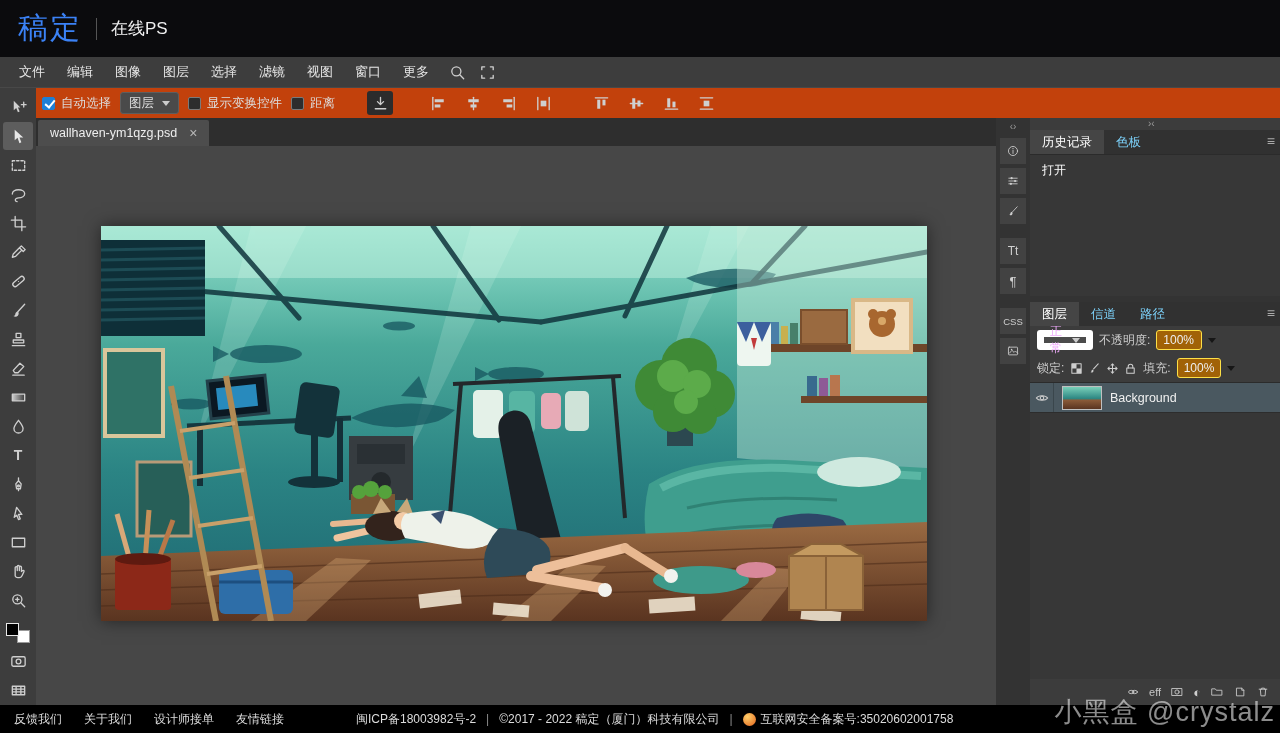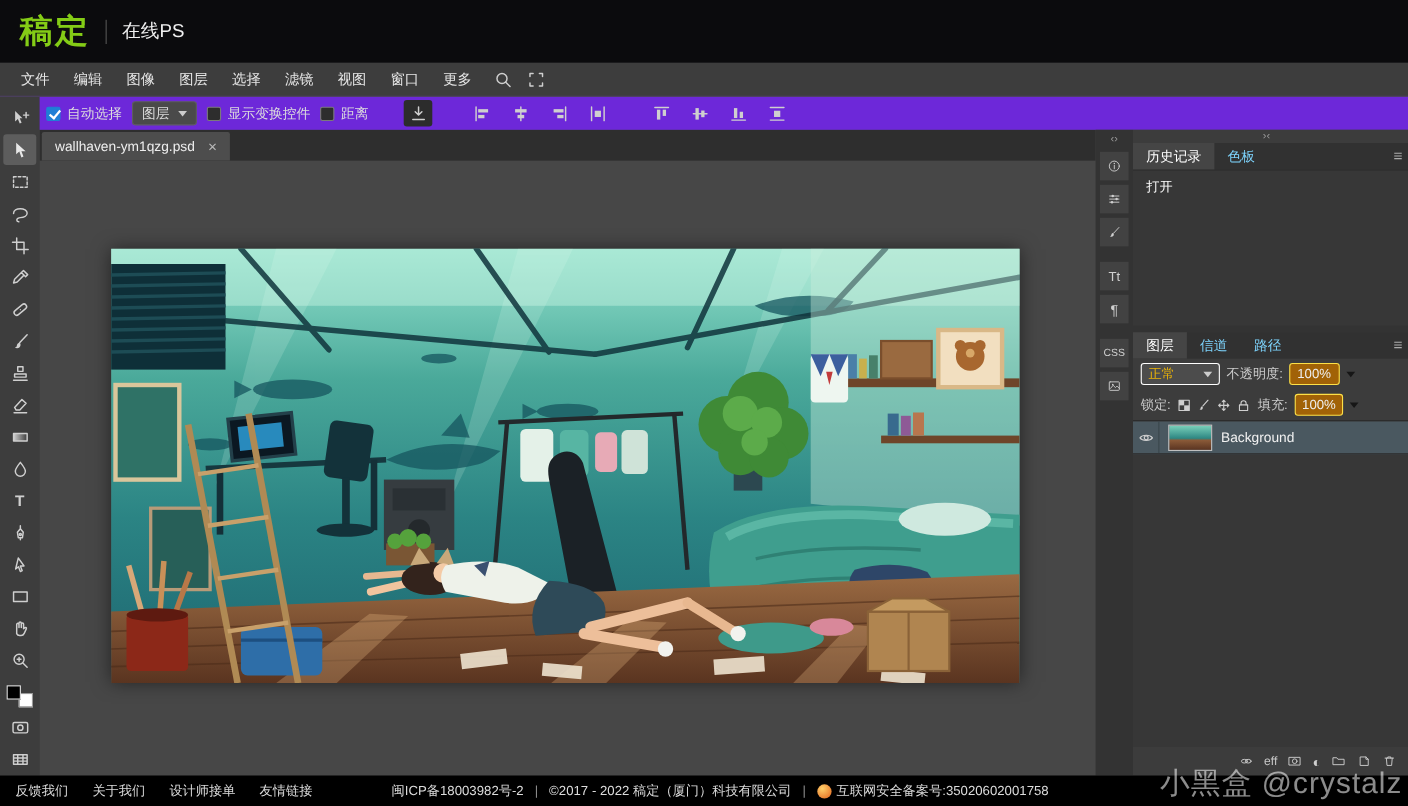--- a/index.html
+++ b/index.html
@@ -2,31 +2,31 @@
 <html><head>
 <meta charset="utf-8">
 <style>
 *{box-sizing:border-box;margin:0;padding:0}
 html,body{width:1280px;height:733px;overflow:hidden}
 body{font-family:"Liberation Sans","DejaVu Sans",sans-serif;background:#474747;color:#ddd}
 #app{position:relative;width:1280px;height:733px;background:#474747;overflow:hidden}
 
 
 .header{position:absolute;top:0;left:0;width:100%;height:57px;background:#0b0b0d;display:flex;align-items:center;padding:0 18px;gap:14px;z-index:6}
-.logo{font-size:30px;font-weight:bold;color:#84cc16;letter-spacing:2px}
+.logo{font-size:30px;font-weight:normal;color:#3b82f6;letter-spacing:2px}
 .hdr-div{width:1px;height:22px;background:#555}
 .product{font-size:17px;color:#f0f0f0}
 
 
 .menubar{position:absolute;top:57px;left:0;width:100%;height:30px;background:#3d3d3d;display:flex;align-items:center;padding-left:8px;z-index:5}
 .menu-item{padding:0 11px;font-size:13px;color:#e6e6e6;cursor:default;line-height:30px}
 .mb-icnbtn{width:26px;height:24px;display:flex;align-items:center;justify-content:center;margin-left:4px;border-radius:3px}
 
 
-.optionsbar{position:absolute;top:87px;left:0;width:100%;height:31px;background:#6d28d9;border-top:1px solid #484848;display:flex;align-items:center;padding-left:42px;gap:9px;z-index:4;font-size:12.5px}
+.optionsbar{position:absolute;top:87px;left:0;width:100%;height:31px;background:#c2410c;border-top:1px solid #484848;display:flex;align-items:center;padding-left:42px;gap:9px;z-index:4;font-size:12.5px}
 .chkgrp{display:flex;align-items:center;gap:6px}
 .checkbox{width:13px;height:13px;border:1px solid #7a7a7a;background:#2d2d2d;display:inline-block;border-radius:2px;position:relative}
 .checkbox.checked{background:#1f7fd6;border-color:#1f7fd6}
 .checkbox.checked::after{content:"";position:absolute;left:3.5px;top:0.5px;width:4px;height:8px;border:solid #fff;border-width:0 2px 2px 0;transform:rotate(40deg)}
 .dd{height:22px;background:#4a4a4a;border:1px solid #5e5e5e;border-radius:3px;display:flex;align-items:center;padding:0 8px;gap:8px}
 .caret{width:0;height:0;border-left:4px solid transparent;border-right:4px solid transparent;border-top:5px solid #ccc}
 .caret.dark{border-top-color:#161616}
 .opt-icnbtn{width:26px;height:24px;display:flex;align-items:center;justify-content:center;border-radius:3px}
 .opt-icnbtn.pressed{background:#2c2c2c}
 .opt-gap{width:14px}
@@ -61,21 +61,21 @@
 .right-panel{position:absolute;top:118px;right:0;width:250px;height:587px;background:#3c3c3c;display:flex;flex-direction:column;z-index:4}
 .collapse-bar{height:12px;font-size:10px;color:#9a9a9a;padding-left:118px;line-height:12px}
 .panel-tabs{height:24px;background:#313131;display:flex;align-items:stretch;position:relative;flex:none}
 .panel-tab{padding:0 12px;display:flex;align-items:center;font-size:12.5px;color:#7dd3fc}
 .panel-tab.active{background:#454545;color:#fff}
 .panel-menu{position:absolute;right:5px;top:3px;color:#aaa;font-size:14px}
 .history-body{height:142px;background:#373737;border-top:1px solid #2b2b2b;flex:none}
 .history-entry{padding:7px 12px;font-size:12px;color:#ffffff}
 .panel-spacer{height:6px;background:#333;flex:none}
 .layers-controls{height:28px;display:flex;align-items:center;padding:0 7px;gap:6px;font-size:12px;color:#ccc;flex:none}
-.select-box{width:72px;height:20px;background:#4c4c4c;border:1px solid #ffffff;border-radius:3px;display:flex;align-items:center;justify-content:space-between;padding:0 6px;font-size:12px;color:#eab308}
+.select-box{width:56px;height:20px;background:#4c4c4c;border:7px solid #ffffff;border-radius:3px;display:flex;align-items:center;justify-content:space-between;padding:0 6px;font-size:12px;color:#f0abfc}
 .value-box{width:46px;height:20px;background:#a16207;border:1px solid #fde047;border-radius:3px;display:flex;align-items:center;padding:0 6px;font-size:12px;color:#eee}
 .lock-icons{display:flex;align-items:center;gap:5px}
 .layers-list{flex:1;background:#373737;border-top:1px solid #2b2b2b;overflow:hidden}
 .layer-row{height:30px;background:#4a5860;display:flex;align-items:center;border-bottom:1px solid #2d2d2d}
 .eye-cell{width:24px;height:100%;display:flex;align-items:center;justify-content:center;border-right:1px solid #3a464c}
 .thumb{width:40px;height:24px;margin:0 8px;border:1px solid #c0c0c0;background:linear-gradient(180deg,#79d0ba 0%,#2e8783 52%,#8a5a38 60%,#5a3421 100%)}
 .layer-name{font-size:12.5px;color:#f0f0f0}
 .layers-bottom{height:26px;background:#3c3c3c;display:flex;align-items:center;justify-content:flex-end;gap:9px;padding:0 10px;flex:none}
 .eff-label{font-size:11px;color:#c6c6c6}
 

